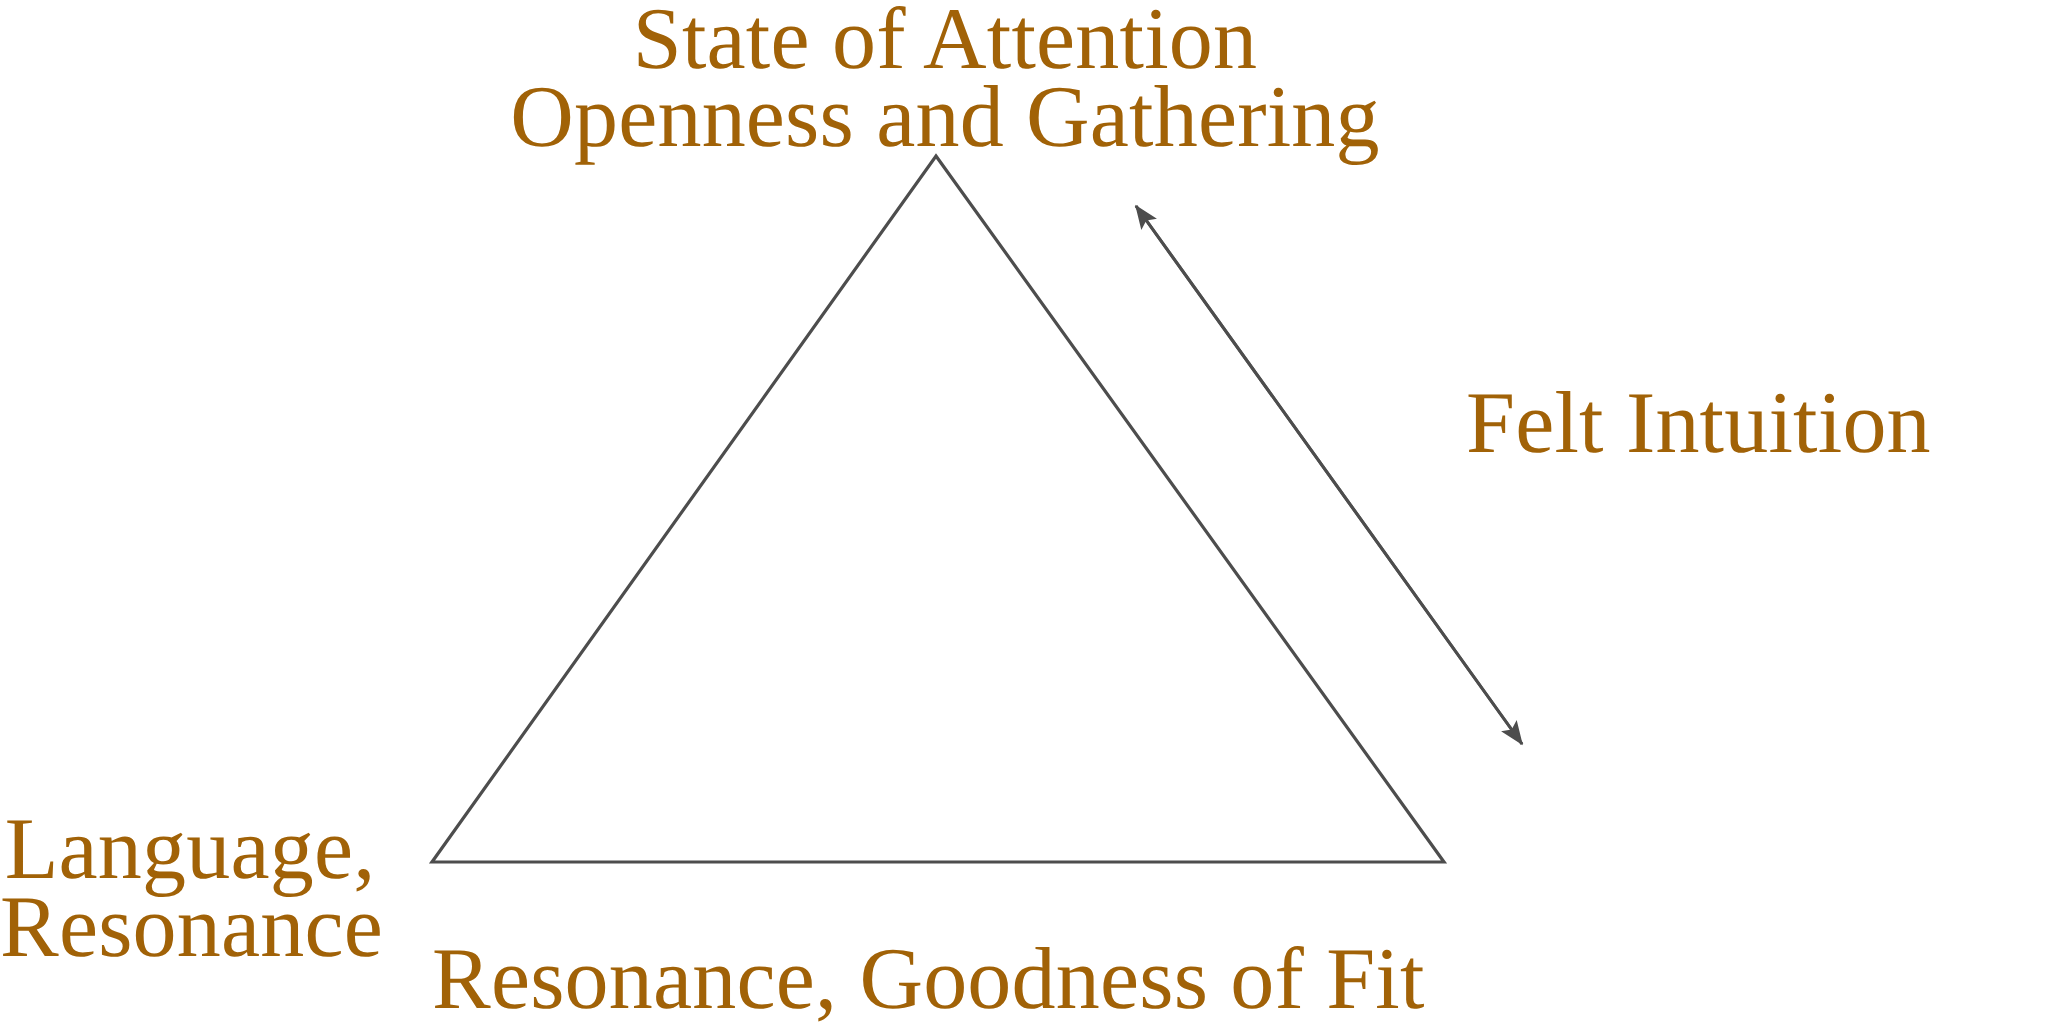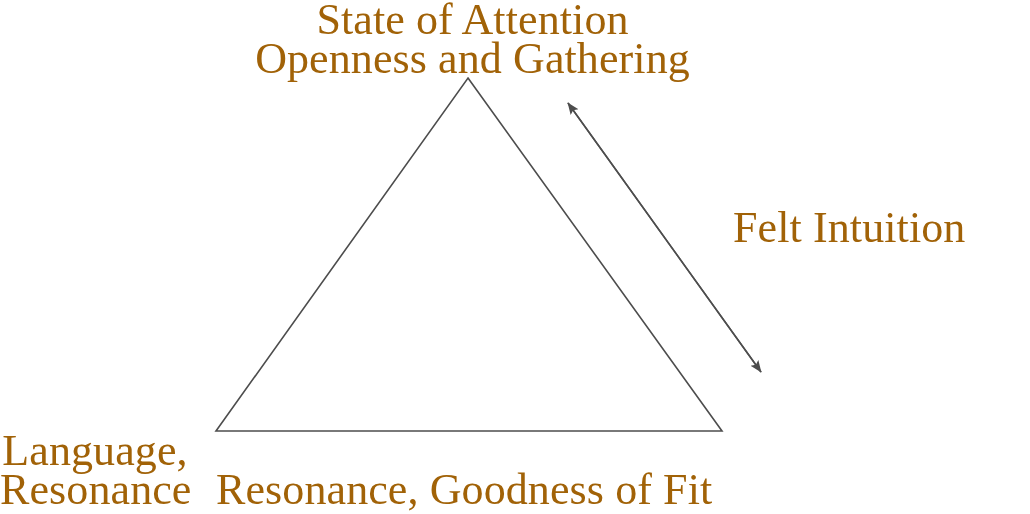--- a/index.html
+++ b/index.html
@@ -48,30 +48,29 @@
     top: 0;
     width: 945px;
     text-align: center;
   }
   #label-apex .line1 { display: block; }
   #label-apex .line2 { display: block; font-family: Liberation Serif, serif; }
 
   
   #label-felt-intuition {
     left: 733px;
-    top: 208px;
+    top: 192px;
   }
 
   
   #label-bottom-left {
     left: 0px;
     top: 405px;
     width: 190px;
     text-align: center;
-    margin-top: 26px;
   }
   #label-bottom-left .line1 { display: block; }
   #label-bottom-left .line2 { display: block; }
 
   
   #label-bottom-right {
     left: 762px;
     top: 405px;
     width: 268px;
     text-align: center;

